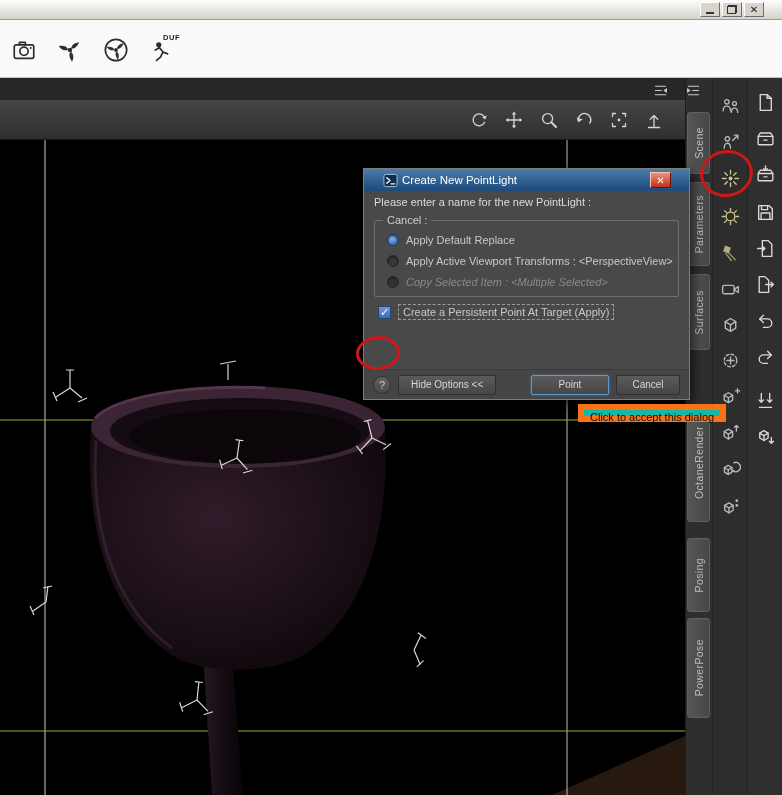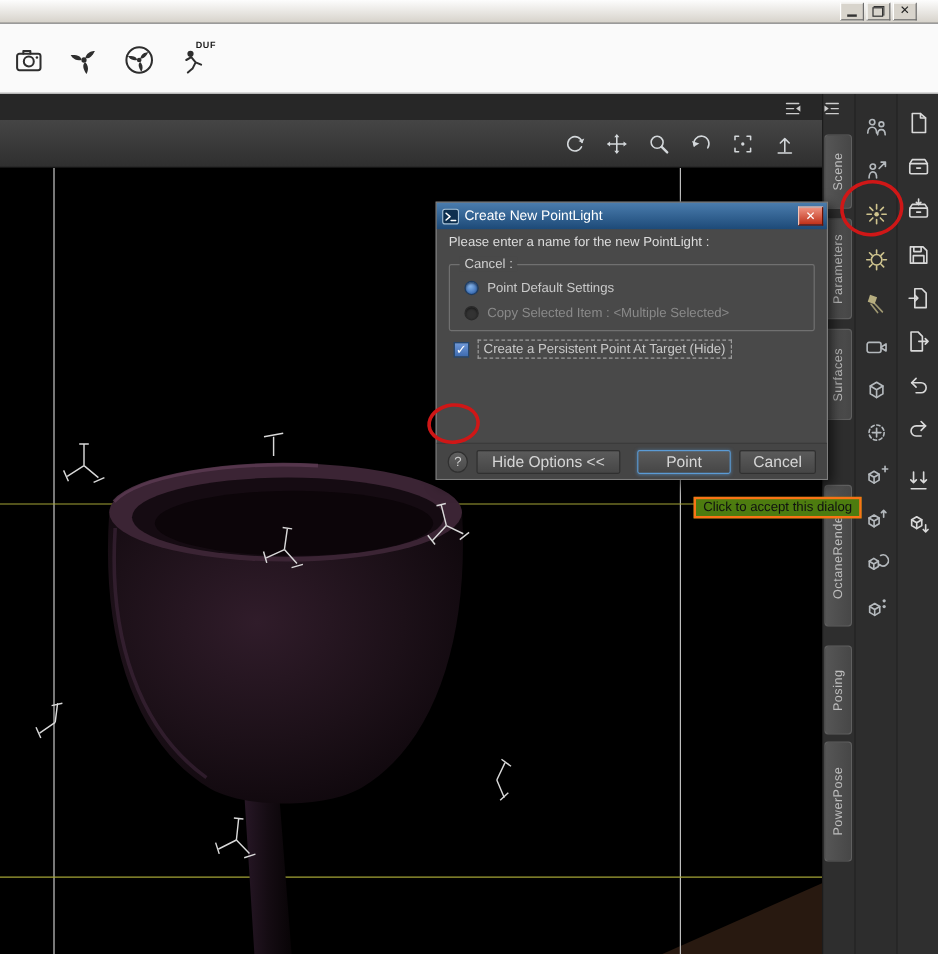--- a/index.html
+++ b/index.html
@@ -43,47 +43,47 @@
   .side-tab span{writing-mode:vertical-rl;transform:rotate(180deg);letter-spacing:.4px;white-space:nowrap}
   .create-col{position:absolute;left:712px;top:78px;width:35px;height:717px;background:#2d2d2d;border-left:1px solid #232323;z-index:2}
   .file-col{position:absolute;left:747px;top:78px;width:35px;height:717px;background:#2f2f2f;border-left:1px solid #232323;z-index:2}
   .tool-btn{position:absolute;width:28px;height:28px;display:flex;align-items:center;justify-content:center;border-radius:3px;color:#b4b9bd;z-index:3}
   .tool-btn svg{width:21px;height:21px}
   .file-col-btn{color:#d9d9d9}
   .light-tint{color:#cfc48e}
 
   
   .dialog{position:absolute;left:363px;top:168px;width:327px;height:232px;background:#494949;border:1px solid #7d7d7d;box-shadow:3px 4px 10px rgba(0,0,0,.65);z-index:10;color:#ddd}
-  .dialog-title{height:22px;background:linear-gradient(#4a7cad,#1d4a78);display:flex;align-items:center;padding:0 3px;color:#fff}
+  .dialog-title{height:22px;background:linear-gradient(#4a7cad,#1d4a78);display:flex;align-items:center;padding:0 18px;color:#fff}
   .dlg-icon{width:16px;height:16px;display:flex;align-items:center;justify-content:center}
   .dialog-title .t{flex:1;margin-left:4px;font-size:11.5px}
   .close-btn{width:21px;height:16px;background:linear-gradient(#ef9280,#bf3019);border:1px solid;border-color:#f7c3b4 #6e1200 #6e1200 #f7c3b4;color:#fff;font-size:10px;font-weight:bold;display:flex;align-items:center;justify-content:center}
   .dialog-body{padding:5px 10px 0}
   .prompt{font-size:11px;color:#dcdcdc;height:13px}
   .name-input{width:100%;height:19px;background:#3a3a3a;border:1px solid #242424;border-top-color:#1b1b1b;color:#b4b4b4;font-size:11px;padding:0 5px;margin-top:3px;font-family:"Liberation Sans","DejaVu Sans",sans-serif;outline:none}
   .options-box{margin-top:11px;border:1px solid #707070;border-radius:2px;position:relative;padding:8px 6px 4px}
   .options-label{position:absolute;top:-7px;left:8px;background:#494949;padding:0 4px;font-size:11px;color:#cfcfcf}
   .radio-row{display:flex;align-items:center;gap:7px;height:21px;margin-left:6px}
   .radio{width:12px;height:12px;border-radius:50%;background:#383838;border:1px solid #262626;box-shadow:inset 0 1px 2px rgba(0,0,0,.55);flex:0 0 auto}
   .radio.selected{background:radial-gradient(circle at 40% 35%,#85b4ea,#3a6db5 75%);border-color:#1d3a5d}
   .radio-label{color:#c9c9c9;white-space:nowrap}
-  .radio-row.disabled .radio-label{color:#8a8a8a;}
+  .radio-row.disabled .radio-label{color:#8a8a8a;font-style:italic}
   .radio-row.disabled .radio{background:#333;border-color:#2a2a2a}
   .checkbox-row{display:flex;align-items:center;gap:7px;margin:7px 0 0 4px}
   .checkbox{width:13px;height:13px;background:linear-gradient(#6e98d8,#3e6bb0);border:1px solid #24466e;color:#fff;font-size:11px;font-weight:bold;display:flex;align-items:center;justify-content:center;flex:0 0 auto}
   .checkbox-label{border:1px dashed #9d9d9d;padding:1px 4px;color:#c9c9c9;white-space:nowrap}
   .dialog-footer{position:absolute;left:0;right:0;bottom:0;height:30px;display:flex;align-items:center;padding:0 9px;gap:7px;background:#454545;border-top:1px solid #3b3b3b}
   .help-btn{width:18px;height:18px;border-radius:50%;background:linear-gradient(#616161,#4a4a4a);border:1px solid #303030;color:#cfcfcf;display:flex;align-items:center;justify-content:center;font-size:11px}
-  .btn{height:20px;background:linear-gradient(#5b5b5b,#464646);border:1px solid #303030;color:#d6d6d6;font-size:13px;display:flex;align-items:center;justify-content:center;padding:0 12px;border-radius:2px;white-space:nowrap}
+  .btn{height:20px;background:linear-gradient(#5b5b5b,#464646);border:1px solid #303030;color:#d6d6d6;font-size:10px;display:flex;align-items:center;justify-content:center;padding:0 12px;border-radius:2px;white-space:nowrap}
   .btn.accept{border:1px solid #5b9bd5;box-shadow:0 0 3px rgba(91,155,213,.55);min-width:78px}
   .btn.cancel{min-width:64px}
   .spacer{flex:1}
 
   
-  .tooltip{position:absolute;left:578px;top:414px;height:18px;background:#4d7c0f;border:2px solid #f97316;color:#101010;font-size:11px;padding:1px 6px;white-space:nowrap;z-index:15}
+  .tooltip{position:absolute;left:578px;top:404px;height:18px;background:#14b8a6;border:6px solid #f97316;color:#101010;font-size:11px;padding:1px 6px;white-space:nowrap;z-index:15}
   .red-circle{border:3px solid #cf1717;border-radius:50%;position:absolute;z-index:20;pointer-events:none}
   .red-circle-toolbar{left:700px;top:150px;width:53px;height:47px;transform:rotate(-8deg)}
   .red-circle-checkbox{left:356px;top:336px;width:44px;height:34px;transform:rotate(-5deg)}
 </style>
 </head>
 <body>
 
 <div class="titlebar">
   <div class="win-controls">
     <div class="win-btn">
@@ -491,32 +491,36 @@
     <span class="close-btn">
         <span>✕</span>
       </span>
   </div>
   <div class="dialog-body">
     <div class="prompt">Please enter a name for the new PointLight :</div>
     <div class="options-box">
       <span class="options-label">Cancel :</span>
       <div class="radio-row">
         <span class="radio selected"></span>
-        <span class="radio-label">Point Default Settings</span>
+        <span class="radio-label">Apply Default Replace</span>
+      </div>
+      <div class="radio-row">
+        <span class="radio"></span>
+        <span class="radio-label">Apply Active Viewport Transforms : &lt;PerspectiveView&gt;</span>
       </div>
       <div class="radio-row disabled">
         <span class="radio"></span>
         <span class="radio-label">Copy Selected Item : &lt;Multiple Selected&gt;</span>
       </div>
     </div>
     <div class="checkbox-row">
       <span class="checkbox">
           <span>✓</span>
         </span>
-      <span class="checkbox-label">Create a Persistent Point At Target (Hide)</span>
+      <span class="checkbox-label">Create a Persistent Point At Target (Apply)</span>
     </div>
   </div>
   <div class="dialog-footer">
     <span class="help-btn">?</span>
     <span class="btn">Hide Options &lt;&lt;</span>
     <span class="spacer"></span>
     <span class="btn accept">Point</span>
     <span class="btn cancel">Cancel</span>
   </div>
 </div>

